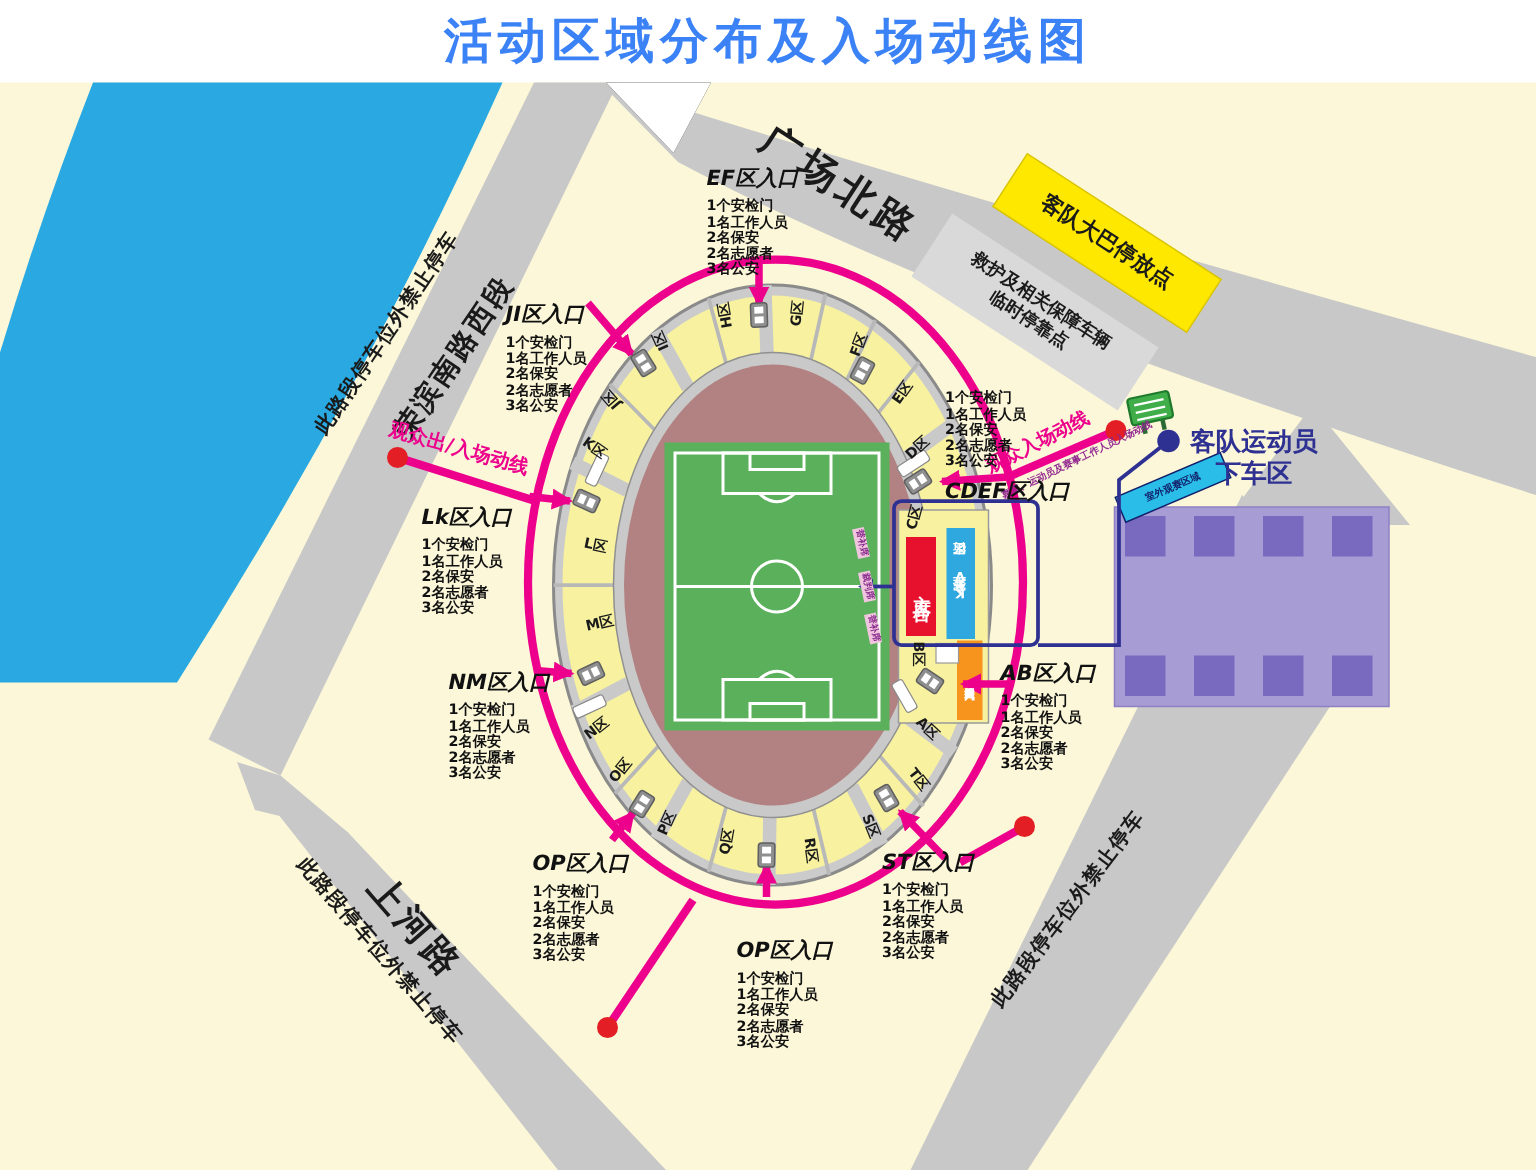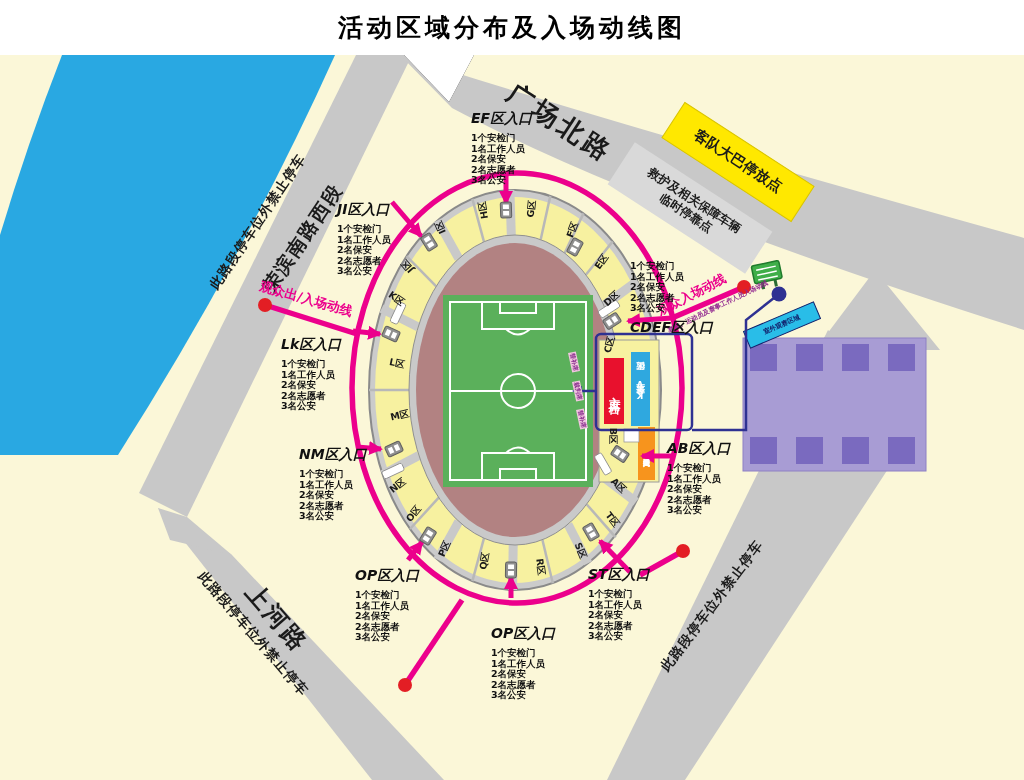--- a/index.html
+++ b/index.html
@@ -1,19 +1,19 @@
 <!DOCTYPE html>
 <html><head>
 <meta charset="utf-8">
 <style>
   html,body{margin:0;padding:0;background:#fff;font-family:"DejaVu Sans","Liberation Sans",sans-serif;}
   #stage{position:relative;width:1024px;height:780px;background:#fff;overflow:hidden;}
   #map-svg{position:absolute;left:0;top:0;}
   .ttl{position:absolute;left:0;top:0;width:1024px;height:55px;display:flex;align-items:center;justify-content:center;
-       font-size:25px;font-weight:bold;color:#000000;letter-spacing:4px;border-radius:21px;}
+       font-size:32px;font-weight:bold;color:#3b82f6;letter-spacing:4px;border-radius:21px;}
   .lbl{position:absolute;white-space:nowrap;font-weight:bold;color:#1a1a1a;
        transform:translate(-50%,-50%) rotate(var(--r,0deg));transform-origin:center;}
   .road-n{font-size:26px;letter-spacing:4px;}
   .road-w{font-size:19px;letter-spacing:2px;}
   .road-s{font-size:24px;letter-spacing:3px;}
   .nopark{font-size:13.5px;letter-spacing:1px;}
   .buslbl{font-size:14.5px;}
   .suplbl{font-size:12px;text-align:center;line-height:15px;}
   .droplbl{font-size:17px;color:#2e3192;text-align:center;line-height:21px;}
   .flowlbl{font-size:13px;color:#ec008c;}
@@ -256,20 +256,24 @@
   <div class="lbl road-s" style="left:277px;top:618px;--r:49deg">上河路</div>
   <div class="lbl nopark" style="left:258px;top:222px;--r:-56deg">此路段停车位外禁止停车</div>
   <div class="lbl nopark" style="left:253px;top:634px;--r:49deg">此路段停车位外禁止停车</div>
   <div class="lbl nopark" style="left:712px;top:606px;--r:-53deg">此路段停车位外禁止停车</div>
 
   <div class="lbl buslbl" style="left:738px;top:161px;--r:33deg">客队大巴停放点</div>
   <div class="lbl suplbl" style="left:690px;top:207px;--r:33deg">
     <div>救护及相关保障车辆</div>
     <div>临时停靠点</div>
   </div>
+  <div class="lbl droplbl" style="left:836px;top:306px">
+    <div>客队运动员</div>
+    <div>下车区</div>
+  </div>
   <div class="lbl cyanlbl" style="left:782px;top:325px;--r:-23deg">室外观赛区域</div>
   <div class="lbl vtext rostrum" style="left:614px;top:391px">主席台</div>
   <div class="lbl vtext kv" style="left:640px;top:389px;--r:180deg">室外主KV街区</div>
   <div class="lbl vtext arch" style="left:646px;top:453px">入口处造型拱门</div>
 
   <div class="lbl flowlbl" style="left:306px;top:299px;--r:16deg">观众出/入场动线</div>
   <div class="lbl flowlbl2" style="left:692px;top:295px;--r:-27deg">观众入场动线</div>
   <div class="lbl viplbl" style="left:718px;top:307px;--r:-26deg">嘉宾、运动员及赛事工作人员入场动线</div>
 
   <div class="lbl bench" style="left:574px;top:362px;--r:78deg">替补席</div>

